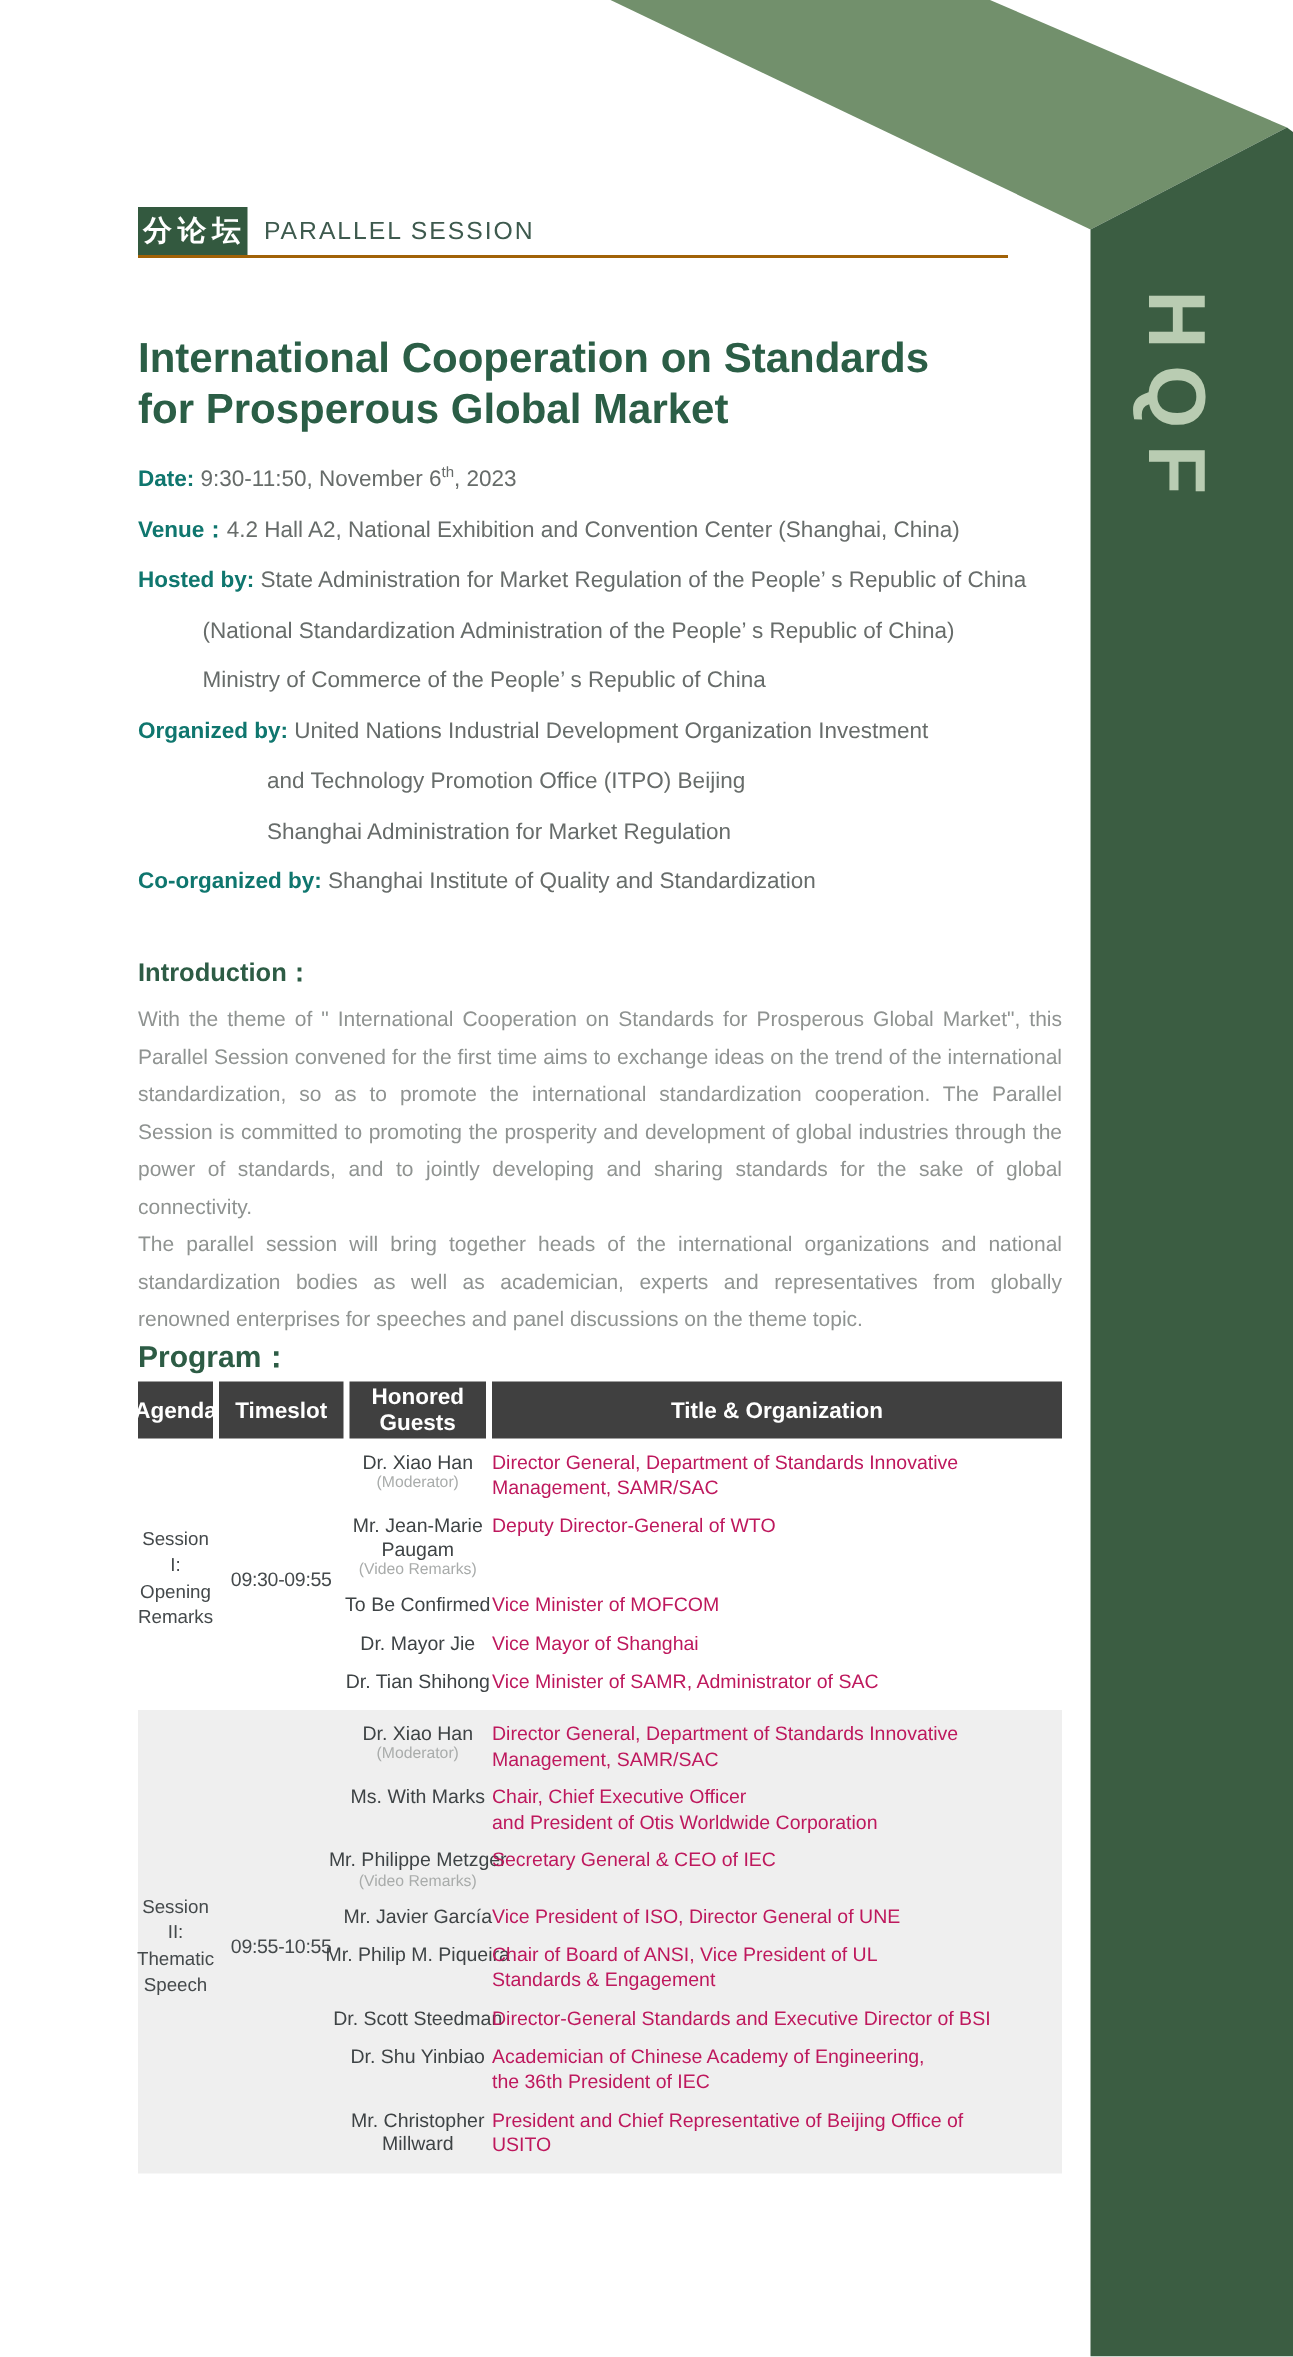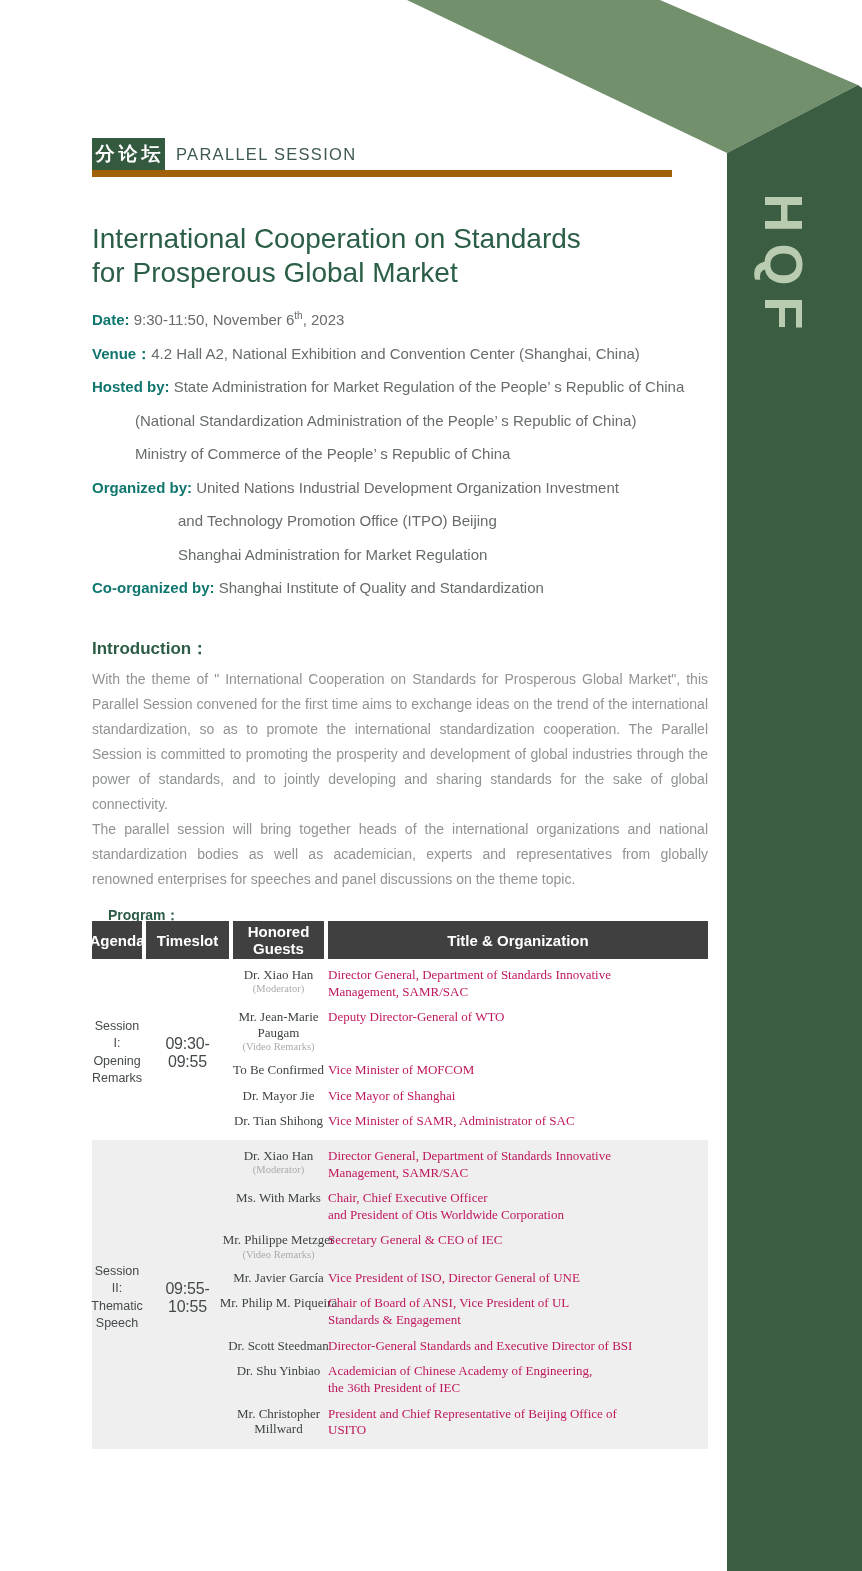--- a/index.html
+++ b/index.html
@@ -11,64 +11,64 @@
   .decor{position:absolute;left:0;top:0;width:862px;height:1571px;z-index:0;}
   .hqf{
     position:absolute;left:784px;top:267px;z-index:1;
     transform:translate(-50%,-50%) rotate(90deg);
     font-size:54px;font-weight:bold;letter-spacing:11px;color:#b9ccb2;
     white-space:nowrap;
   }
   
   .hdr{
     position:absolute;left:92px;top:138px;width:580px;height:32px;z-index:2;
-    display:flex;align-items:center;border-bottom:7px solid #a16207;
+    display:flex;align-items:center;border-bottom:2px solid #a16207;
   }
   .badge{
     width:73px;height:32px;flex:none;background:#33593f;color:#ffffff;
     display:flex;align-items:center;justify-content:center;
     font-size:19px;font-weight:bold;letter-spacing:4px;padding-left:3px;box-sizing:border-box;
   }
   .hdr-label{margin-left:11px;font-size:16.5px;color:#3e5a4e;letter-spacing:1.3px;}
   
   .doc-title{
     position:absolute;left:92px;top:203px;width:620px;z-index:2;
-    font-size:28px;font-weight:normal;color:#2b5e46;line-height:1.23;white-space:pre-line;
+    font-size:28px;font-weight:bold;color:#2b5e46;line-height:1.23;white-space:pre-line;
   }
   
   .meta{position:absolute;left:92px;top:303px;width:622px;z-index:2;font-size:15px;color:#676c6a;}
   .meta p{margin:0;line-height:33.5px;}
   .meta .lb{font-weight:bold;color:#0f766e;}
   .ind1{padding-left:43px;}
   .ind2{padding-left:86px;}
   sup{font-size:10px;vertical-align:super;line-height:0;}
   
   .intro{position:absolute;left:92px;top:637px;width:616px;z-index:2;}
   .intro h3{margin:0 0 7px 0;font-size:17px;color:#2d5c45;}
   .intro p{margin:0;font-size:14px;line-height:25px;color:#8f9391;text-align:justify;}
   
-  .prog-h{position:absolute;left:92px;top:891px;z-index:2;margin:16px;font-size:14px;color:#2d5c45;text-align:center;}
+  .prog-h{position:absolute;left:92px;top:891px;z-index:2;margin:0;font-size:20px;color:#2d5c45;text-align:center;}
   .table{position:absolute;left:92px;top:921px;width:616px;z-index:2;}
   .thead{display:grid;grid-template-columns:50px 83px 91px 1fr;column-gap:4px;}
   .thead .hcell{
     height:38px;background:#404040;color:#ffffff;font-weight:bold;font-size:15px;
     display:flex;align-items:center;justify-content:center;text-align:center;
     line-height:17px;white-space:pre-line;
   }
   .session{display:flex;padding:8px 0 1px 0;}
   .session.alt{background:#efefef;}
   .agenda{
     width:50px;flex:none;display:flex;align-items:center;justify-content:center;
     text-align:center;font-size:12.5px;color:#44494b;line-height:1.4;white-space:pre-line;
   }
   .timeslot{
     width:83px;margin-left:4px;flex:none;display:flex;align-items:center;justify-content:center;
-    font-size:16px;color:#44494b;letter-spacing:-0.2px;text-align:center;
-  }
-  .guests{flex:1;margin-left:4px;display:flex;flex-direction:column;font-family:Liberation Serif, serif;}
+    font-size:13px;color:#44494b;letter-spacing:-0.2px;text-align:center;
+  }
+  .guests{flex:1;margin-left:4px;display:flex;flex-direction:column;}
   .guest-row{display:flex;align-items:flex-start;margin-bottom:9px;}
   .gcell-name{width:91px;flex:none;text-align:center;}
   .gname{font-size:13px;color:#3e4345;line-height:1.18;margin:0 -20px;white-space:pre-line;}
   .gnote{font-size:10.5px;color:#a9acab;line-height:1.25;margin:0 -20px;}
   .gtitle{
     flex:1;margin-left:4px;font-size:13px;color:#be185d;line-height:1.28;
     text-align:left;white-space:pre-line;
   }
 </style>
 </head>

